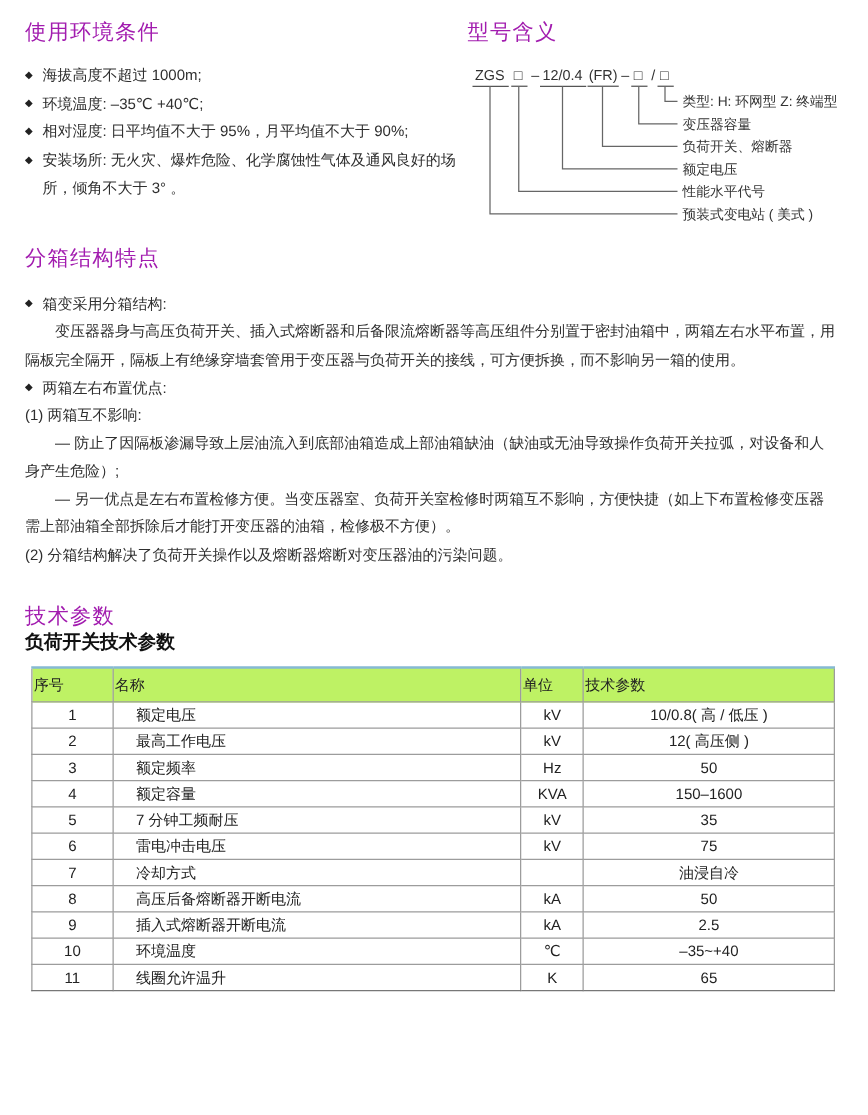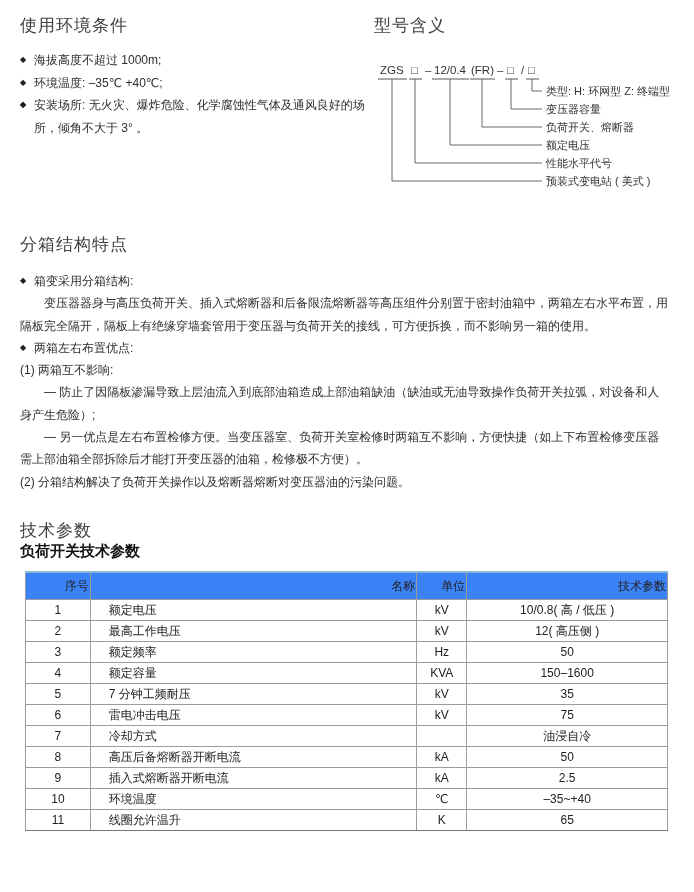--- a/index.html
+++ b/index.html
@@ -5,75 +5,75 @@
   * { box-sizing: border-box; }
   html,body { margin:0; padding:0; }
   body {
     width:694px; height:892px; background:#ffffff;
     font-family:"Liberation Sans","DejaVu Sans",sans-serif;
     color:#2e2e2e; overflow:hidden; position:relative;
   }
   .page { padding:14px 26px 0 20px; }
 
   .sec-title {
-    font-size:17px; font-weight:400; color:#404040;
+    font-size:17px; font-weight:400; color:#a21caf;
     margin:0; letter-spacing:1px;
   }
 
   
   .top-row { display:flex; align-items:flex-start; }
   .env-col { width:354px; flex:0 0 354px; }
   .model-col { flex:1; }
 
   .env-list { margin-top:12px; }
   .env-item {
     position:relative; padding-left:14px;
     font-size:12px; line-height:22.5px;
   }
   .bullet {
     position:absolute; left:0; top:0;
     font-size:8px; line-height:22.5px; color:#222;
   }
 
-  .model-diagram { margin-top:24px; }
+  .model-diagram { margin-top:14px; }
   .model-diagram svg { overflow:visible; display:block; }
   .mcode { font-size:11.5px; fill:#333; }
   .mlabel { font-size:11px; fill:#333; }
   .mline { stroke:#666; stroke-width:1; fill:none; }
   .uline { stroke:#555; stroke-width:1; }
 
   
   .usage-sec { margin-top:24px; }
   .usage-text {
     margin-top:14px; font-size:12px; line-height:22px;
     text-indent:2em;
   }
 
   
-  .structure-sec { margin-top:44px; }
+  .structure-sec { margin-top:16px; }
   .structure-body { margin-top:14px; font-size:12px; line-height:22.3px; }
   .st-bullet { position:relative; padding-left:14px; }
   .st-bullet .bullet { line-height:22.3px; }
   .st-para { text-indent:2em; }
   .st-plain { }
 
   
   .tech-sec { margin-top:26px; }
   .tech-subtitle {
     font-size:15px; font-weight:bold; color:#111;
   }
   table.params {
     width:643px; margin:10px 0 0 5px;
     border-collapse:collapse; font-size:12px; color:#222;
   }
   table.params th {
-    background:#3b82f6;
+    background:#bef264;
     border:1px solid #9c9c9c;
     border-top:2px solid #86b9d3;
-    height:28px; font-weight:400; text-align:right;
+    height:28px; font-weight:400; text-align:left;
   }
   table.params td {
     border:1px solid #9c9c9c;
     height:20px; line-height:20px; padding:0 4px;
     text-align:center; white-space:nowrap;
   }
   table.params td.name-cell { text-align:left; padding-left:18px; }
   table.params tr:last-child td { border-bottom:1px solid #777; }
   col.c-idx  { width:65px; }
   col.c-name { width:327px; }
@@ -85,21 +85,21 @@
 
 <div class="page">
 
   <div class="top-row">
 
     <div class="env-col">
       <h1 class="sec-title">使用环境条件</h1>
       <div class="env-list">
           <div class="env-item"><span class="bullet">◆</span><span>海拔高度不超过 1000m;</span></div>
           <div class="env-item"><span class="bullet">◆</span><span>环境温度: –35℃ +40℃;</span></div>
-          <div class="env-item"><span class="bullet">◆</span></div>
+          <div class="env-item"><span class="bullet">◆</span><span>相对湿度: 日平均值不大于 95%，月平均值不大于 90%;</span></div>
           <div class="env-item"><span class="bullet">◆</span><span>安装场所: 无火灾、爆炸危险、化学腐蚀性气体及通风良好的场所，倾角不大于 3° 。</span></div>
         </div>
     </div>
 
     <div class="model-col">
       <h1 class="sec-title">型号含义</h1>
       <div class="model-diagram">
         <svg width="320" height="128" viewBox="0 0 320 128">
 
           <text class="mcode" x="6" y="13">ZGS</text>

